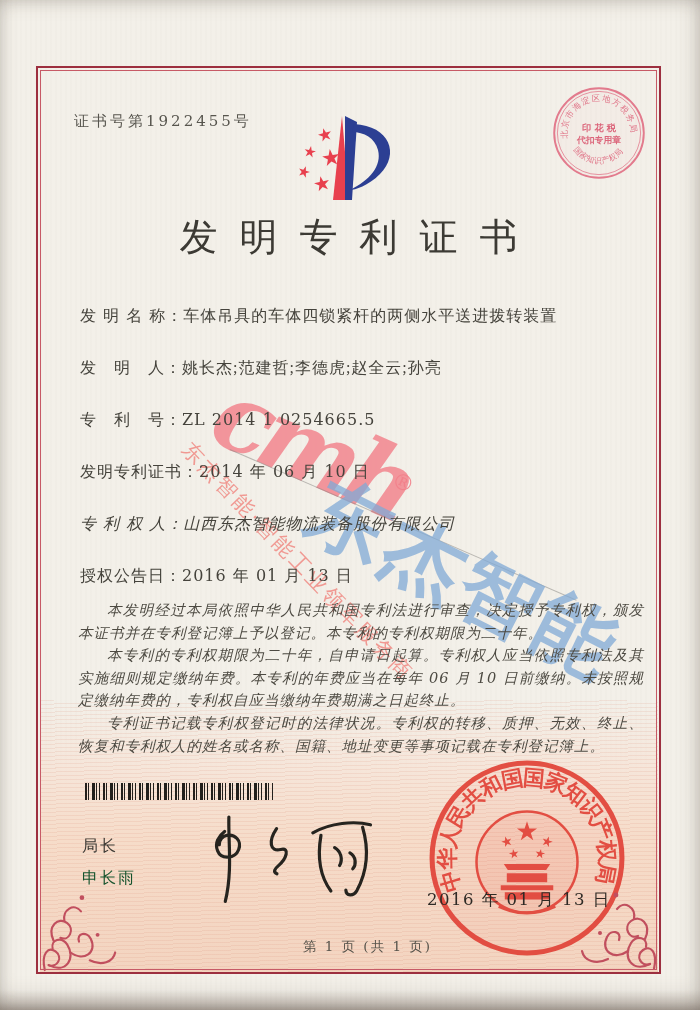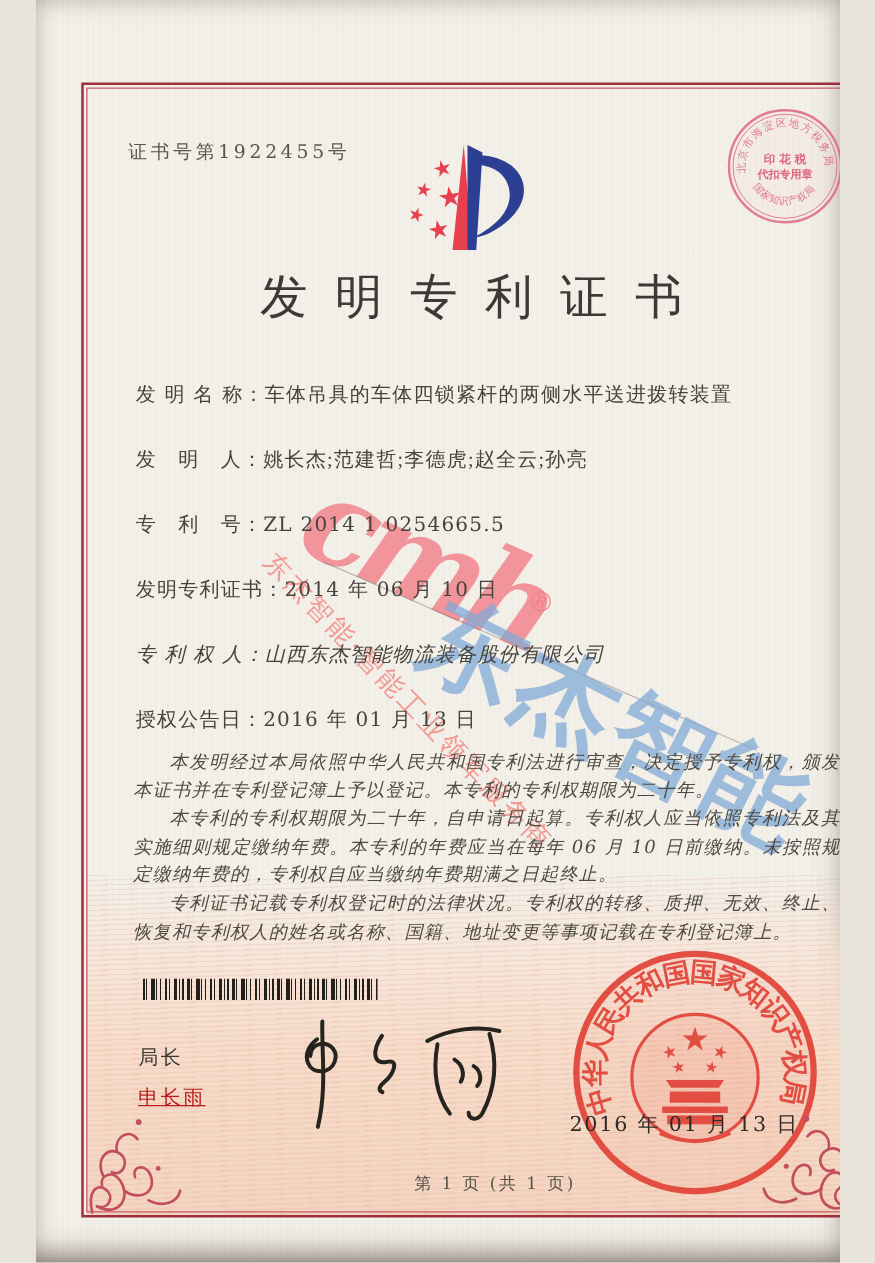--- a/index.html
+++ b/index.html
@@ -1,18 +1,18 @@
 <!DOCTYPE html>
 <html><head>
 <meta charset="utf-8">
 <style>
   html,body{margin:0;padding:0;background:#e8e4dc;}
   *{box-sizing:border-box;}
   #photo{
-    position:relative;width:643px;height:1010px;margin:0 auto;overflow:hidden;
+    position:relative;width:700px;height:1010px;margin:0 auto;overflow:hidden;
     background:#f3f0e9;
     font-family:"DejaVu Serif","Liberation Serif",serif;
     box-shadow:inset 0 0 16px rgba(0,0,0,0.07),
       inset 0 -22px 26px -16px rgba(95,80,70,0.40),
       inset 0 16px 20px -15px rgba(95,80,70,0.22),
       inset -18px 0 22px -16px rgba(95,80,70,0.22),
       inset 14px 0 20px -15px rgba(95,80,70,0.16);
   }
   
   .frame-outer{position:absolute;left:36px;top:66px;width:625px;height:908px;
@@ -58,22 +58,22 @@
   .barcode{position:absolute;left:85px;top:783px;width:188px;height:17px;z-index:4;
     background:repeating-linear-gradient(90deg,
       #23201c 0 2px, transparent 2px 3px,
       #23201c 3px 4px, transparent 4px 7px,
       #23201c 7px 10px, transparent 10px 11px,
       #23201c 11px 12px, transparent 12px 14px,
       #23201c 14px 15px, transparent 15px 18px);}
   
   .sig-title{position:absolute;left:82px;top:836px;font-size:16px;color:#3a3833;z-index:4;
     font-family:Liberation Serif, serif;letter-spacing:2px;}
-  .sig-name{position:absolute;left:82px;top:868px;font-size:16px;color:#b91c1c;z-index:4;
-    font-family:"DejaVu Sans","Liberation Sans",sans-serif;letter-spacing:2px;text-decoration:underline;}
+  .sig-name{position:absolute;left:82px;top:868px;font-size:16px;color:#14532d;z-index:4;
+    font-family:"DejaVu Sans","Liberation Sans",sans-serif;letter-spacing:2px;}
   .signature{position:absolute;left:198px;top:806px;width:185px;height:100px;z-index:5;transform:rotate(-3deg);}
   
   .seal{position:absolute;left:426px;top:757px;width:202px;height:202px;z-index:4;opacity:.95;}
   .seal-date{position:absolute;left:427px;top:889px;font-size:16.5px;letter-spacing:1.5px;
     color:#2e2a25;z-index:5;white-space:nowrap;}
   
   .footer{position:absolute;left:36px;width:625px;top:938px;text-align:center;
     font-size:13.5px;letter-spacing:2px;color:#56534b;z-index:4;padding-left:38px;}
   
   .orn{position:absolute;z-index:5;}

